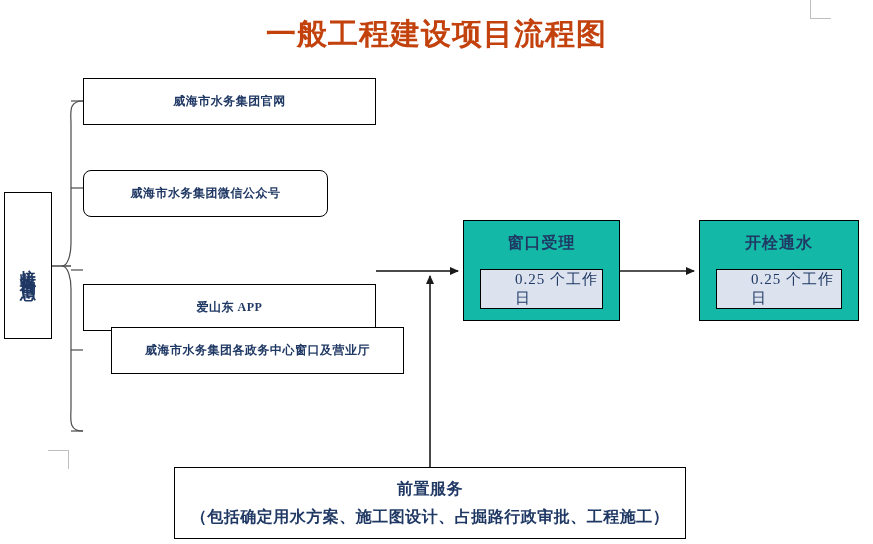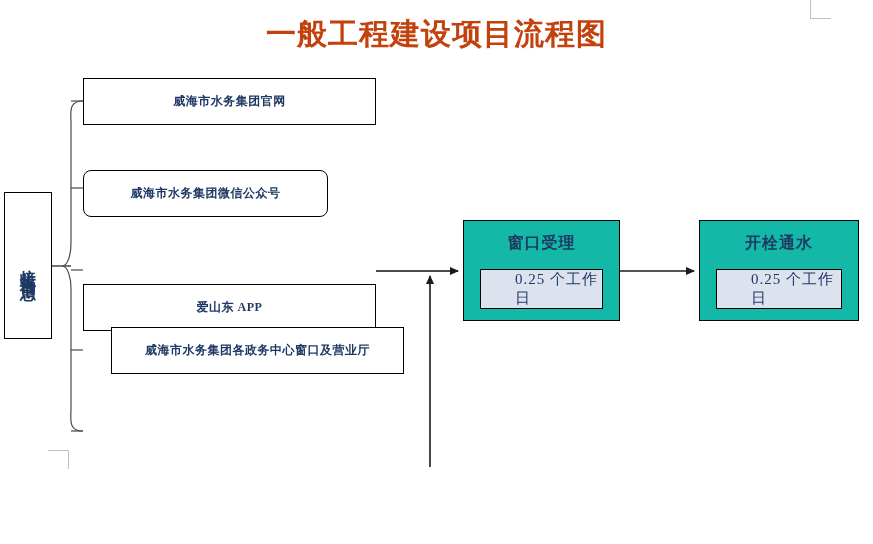--- a/index.html
+++ b/index.html
@@ -216,14 +216,18 @@
   <div class="stage" style="left:463px; top:220px; width:157px; height:101px;">
     <div class="stage-title">窗口受理</div>
     <div class="stage-days">0.25 个工作日</div>
   </div>
 
   <div class="stage" style="left:699px; top:220px; width:160px; height:101px;">
     <div class="stage-title">开栓通水</div>
     <div class="stage-days">0.25 个工作日</div>
   </div>
 
+  <div id="pre-service">
+    <div class="line1">前置服务</div>
+    <div class="line2">（包括确定用水方案、施工图设计、占掘路行政审批、工程施工）</div>
+  </div>
 
 </div>
 
 </body></html>

